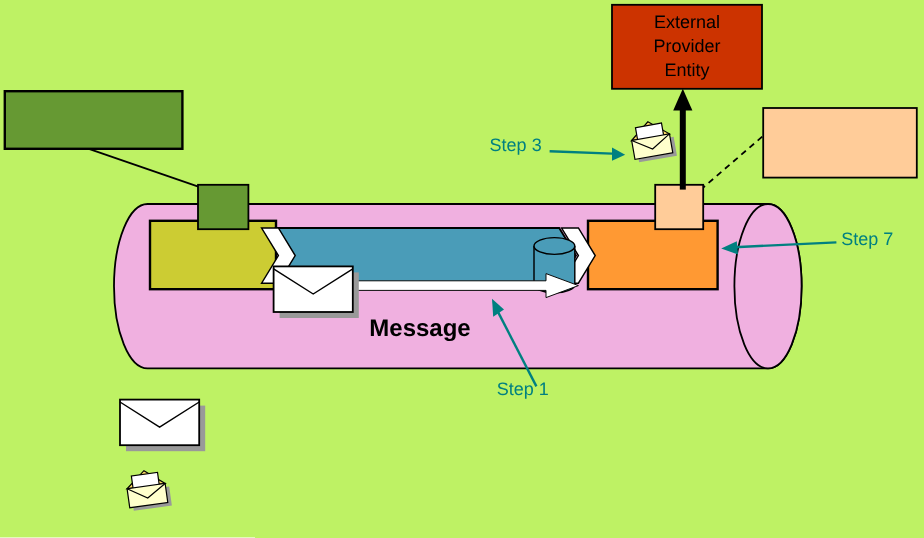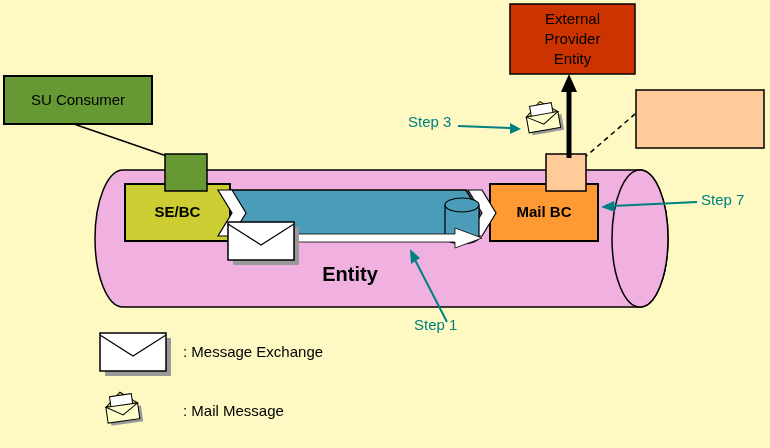--- a/index.html
+++ b/index.html
@@ -1,18 +1,18 @@
 <!DOCTYPE html>
 <html><head>
 <meta charset="utf-8">
 <style>
   * { margin:0; padding:0; box-sizing:border-box; }
   html,body { background:#fff; }
   body { font-family:"Liberation Sans", sans-serif; }
-  #canvas { position:relative; width:770px; height:448px; background:#fef9c3; overflow:hidden; }
+  #canvas { position:relative; width:770px; height:448px; background:#bef264; overflow:hidden; }
   #diagram-svg { position:absolute; left:0; top:0; }
   .label { position:absolute; display:flex; align-items:center; justify-content:center;
            text-align:center; color:#000; font-size:15px; line-height:1.35; z-index:10; }
   .bold { font-weight:bold; }
   .big  { font-size:20px; }
   .mid  { font-size:18px; }
   .step { color:#008080; justify-content:flex-start; text-align:left; }
   .legend-text { justify-content:flex-start; text-align:left; }
 </style>
 </head>
@@ -83,33 +83,28 @@
       <rect x="9" y="4" width="22" height="12" fill="#ffffff" stroke="#000" stroke-width="1"></rect>
       <rect x="4" y="14" width="32" height="16" fill="#ffffcc" stroke="#000" stroke-width="1"></rect>
       <polyline points="4,14 20,24 36,14" fill="none" stroke="#000" stroke-width="1"></polyline>
     </g>
   </svg>
 
   <div class="label" style="left:512px; top:7px; width:121px; height:64px;">
     <span style="width:84px;">External Provider Entity</span>
   </div>
 
-  <div class="label" style="left:4px; top:76px; width:148px; height:48px;">SU Consumer</div>
 
 
-  <div class="label bold" style="left:125px; top:184px; width:105px; height:57px;">SE/BC</div>
 
 
-  <div class="label bold" style="left:490px; top:184px; width:108px; height:57px;">Mail BC</div>
 
-  <div class="label bold big" style="left:283px; top:258px; width:134px; height:32px;">Entity</div>
+  <div class="label bold big" style="left:283px; top:258px; width:134px; height:32px;">Message</div>
 
   <div class="label step" style="left:414px; top:315px; width:60px; height:20px;">Step 1</div>
 
   <div class="label step" style="left:701px; top:190px; width:60px; height:20px;">Step 7</div>
 
   <div class="label step" style="left:408px; top:112px; width:55px; height:20px;">Step 3</div>
 
-  <div class="label legend-text" style="left:183px; top:342px; width:220px; height:20px;">: Message Exchange</div>
 
-  <div class="label legend-text" style="left:183px; top:401px; width:200px; height:20px;">: Mail Message</div>
 
 </div>
 
 </body></html>

